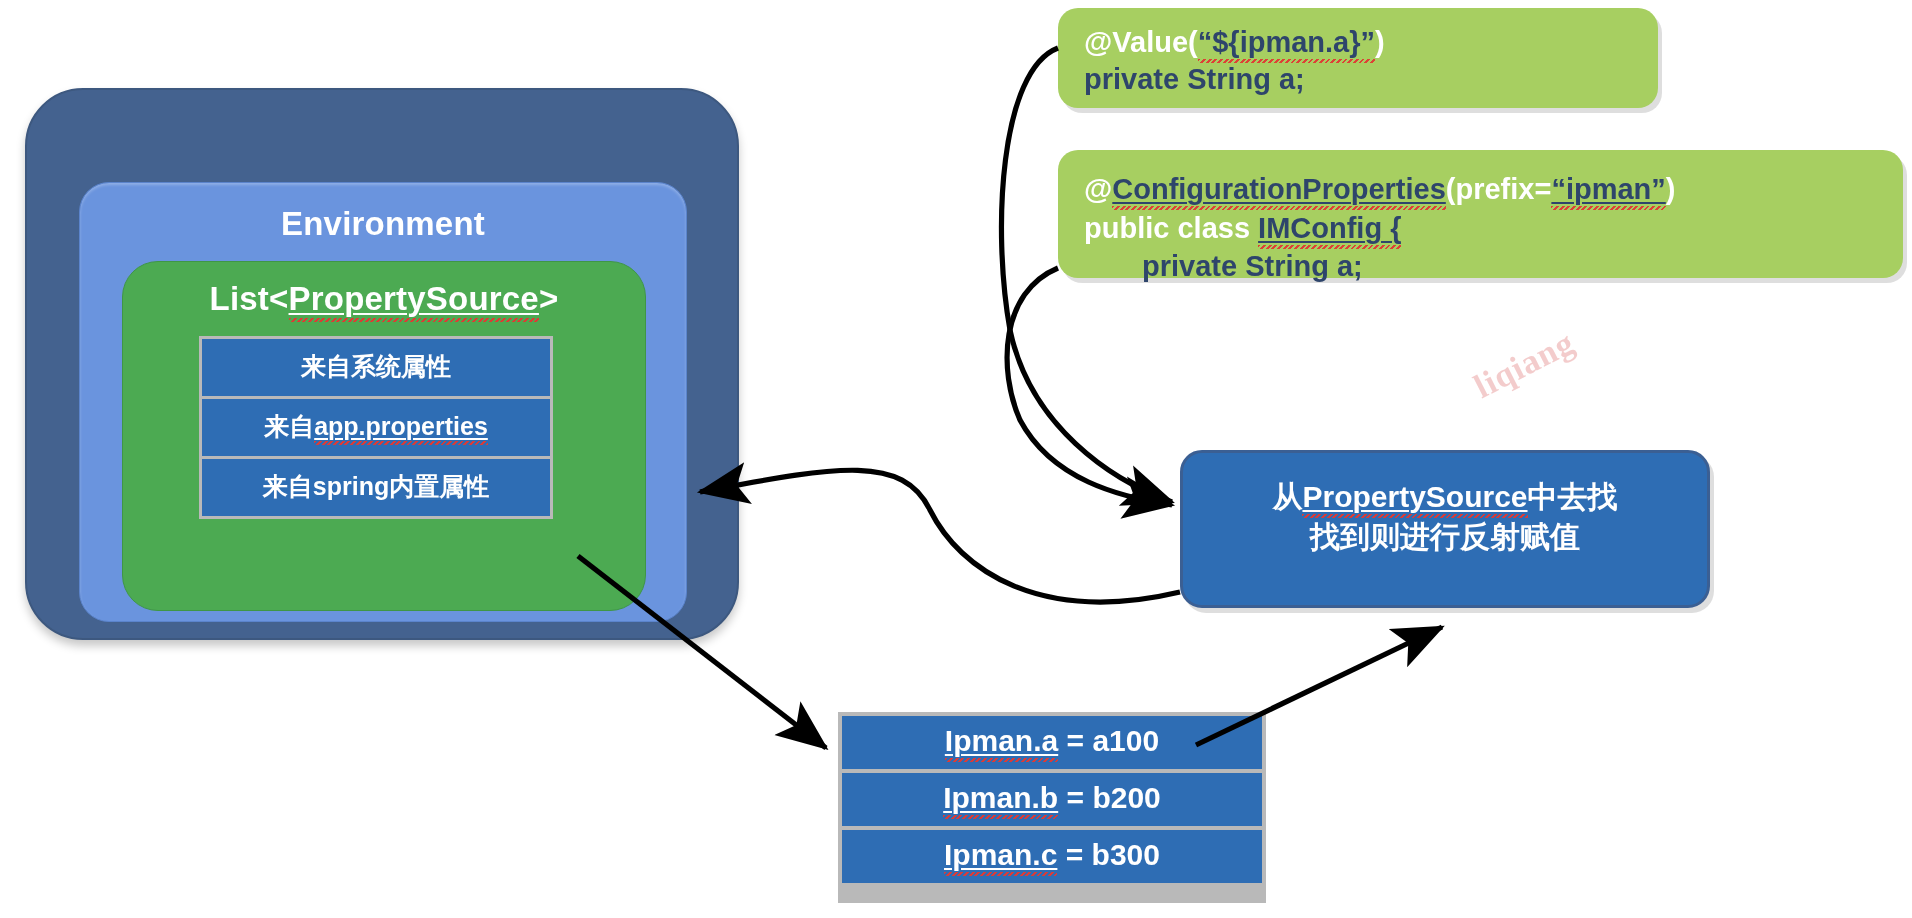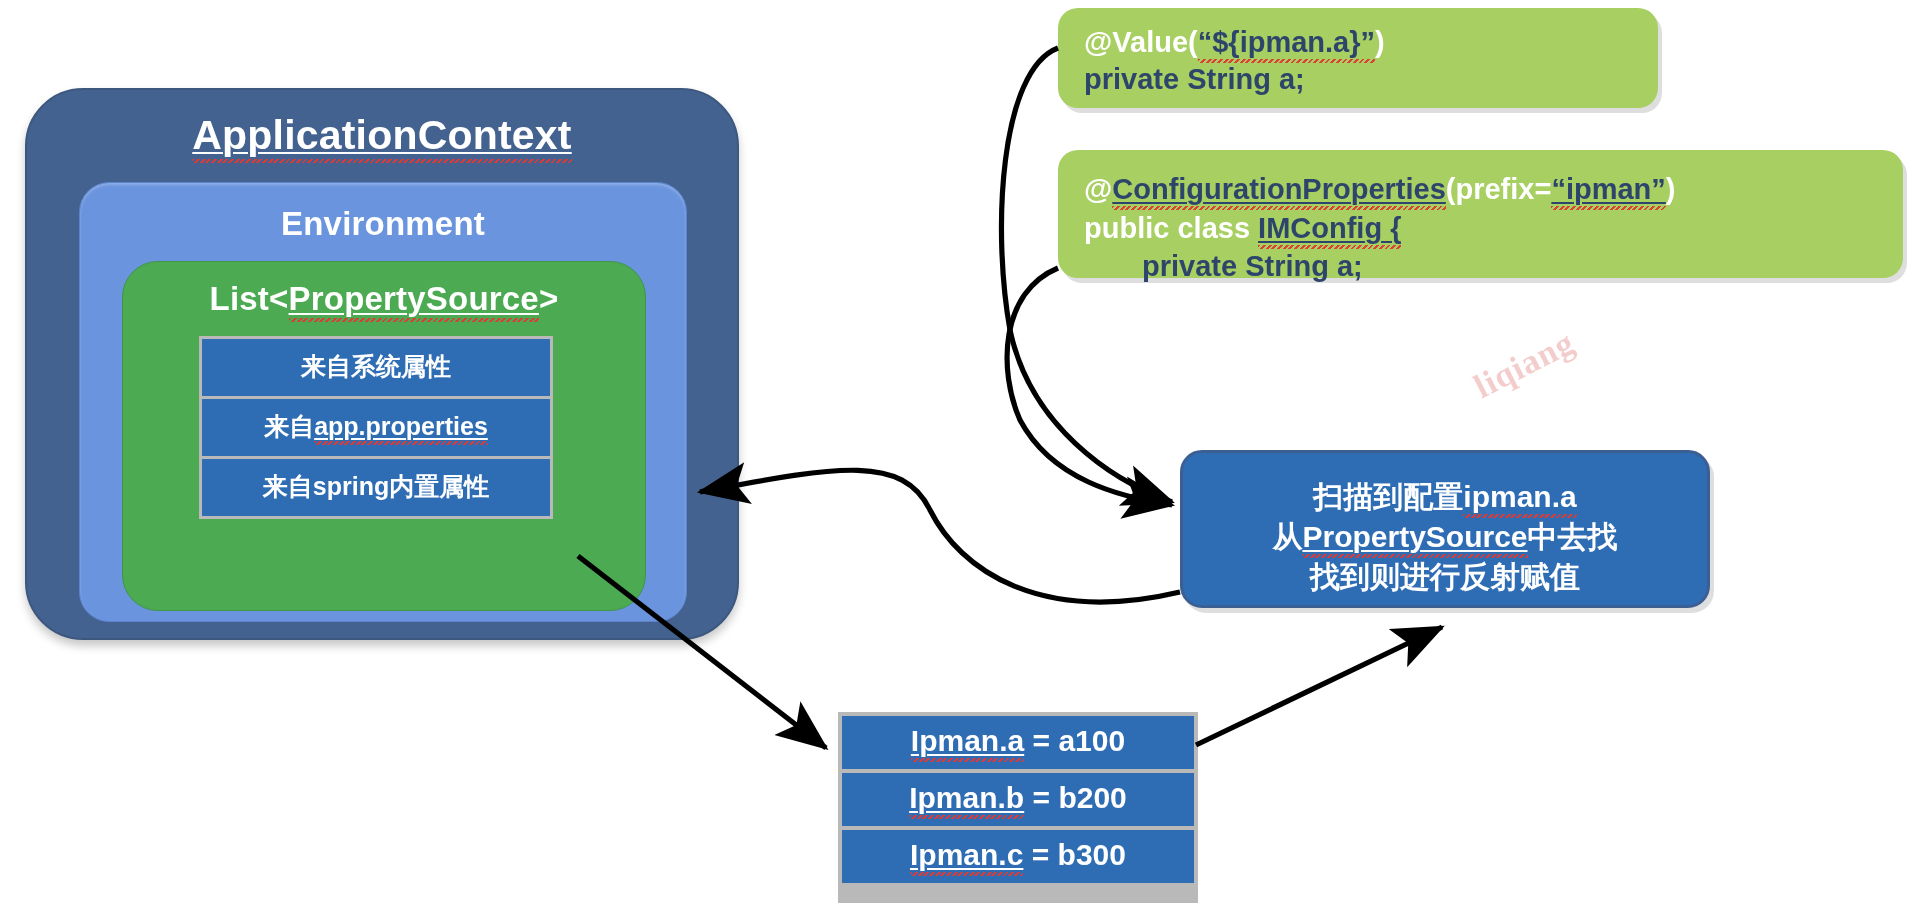--- a/index.html
+++ b/index.html
@@ -73,21 +73,21 @@
     position:absolute;left:1180px;top:450px;width:530px;height:158px;
     background:#2E6DB4;border:3px solid #3b5f93;border-radius:22px;
     box-shadow:4px 5px 0 rgba(0,0,0,.13);
     color:#fff;font-size:30px;font-weight:600;line-height:1.33;
     text-align:center;padding-top:24px;box-sizing:border-box;
     white-space:nowrap;
   }
 
   
   .kv-stack{
-    position:absolute;left:838px;top:712px;width:360px;
+    position:absolute;left:838px;top:712px;width:428px;
     background:#b9b9b9;padding:4px;box-sizing:border-box;
   }
   .kv-row{
     background:#2E6DB4;color:#fff;font-size:30px;font-weight:600;
     text-align:center;padding:8px 0 11px;margin-bottom:4px;white-space:nowrap;
   }
   .kv-row:last-child{margin-bottom:16px;}
 
   
   .wm{
@@ -100,23 +100,20 @@
 
   svg.arrows{position:absolute;left:0;top:0;width:1912px;height:918px;
              pointer-events:none;overflow:visible;}
 </style>
 </head>
 <body>
 
 <div id="stage">
 
   <div class="ctx-outer">
-    <div class="ctx-title t-app">
-      <span class="sq ul">ApplicationContext</span>
-    </div>
 
     <div class="ctx-mid">
       <div class="ctx-title t-env">
         <span>Environment</span>
       </div>
 
       <div class="ctx-inner">
         <div class="ctx-title t-list"><span>List&lt;</span><span class="sq ul">PropertySource</span><span>&gt;</span></div>
 
         <div class="ps-stack">
@@ -138,21 +135,20 @@
   </div>
 
   <div class="code code-b">
     <div><span>@</span><span class="dk sq ul">ConfigurationProperties</span><span>(prefix=</span><span class="dk sq ul">“ipman”</span><span>)</span></div>
     <div><span>public class  </span><span class="dk sq ul">IMConfig {</span></div>
     <div class="dk"><span class="indent"></span><span>private String a;</span></div>
     <div>}</div>
   </div>
 
   <div class="scan">
-    <div><span>扫描到配置</span><span class="sq">ipman.a</span></div>
     <div><span>从</span><span class="sq ul">PropertySource</span><span>中去找</span></div>
     <div>找到则进行反射赋值</div>
   </div>
 
   <div class="kv-stack">
     <div class="kv-row"><span class="sq ul">Ipman.a</span><span> = </span><span>a100</span></div>
     <div class="kv-row"><span class="sq ul">Ipman.b</span><span> = </span><span>b200</span></div>
     <div class="kv-row"><span class="sq ul">Ipman.c</span><span> = </span><span>b300</span></div>
   </div>
 

